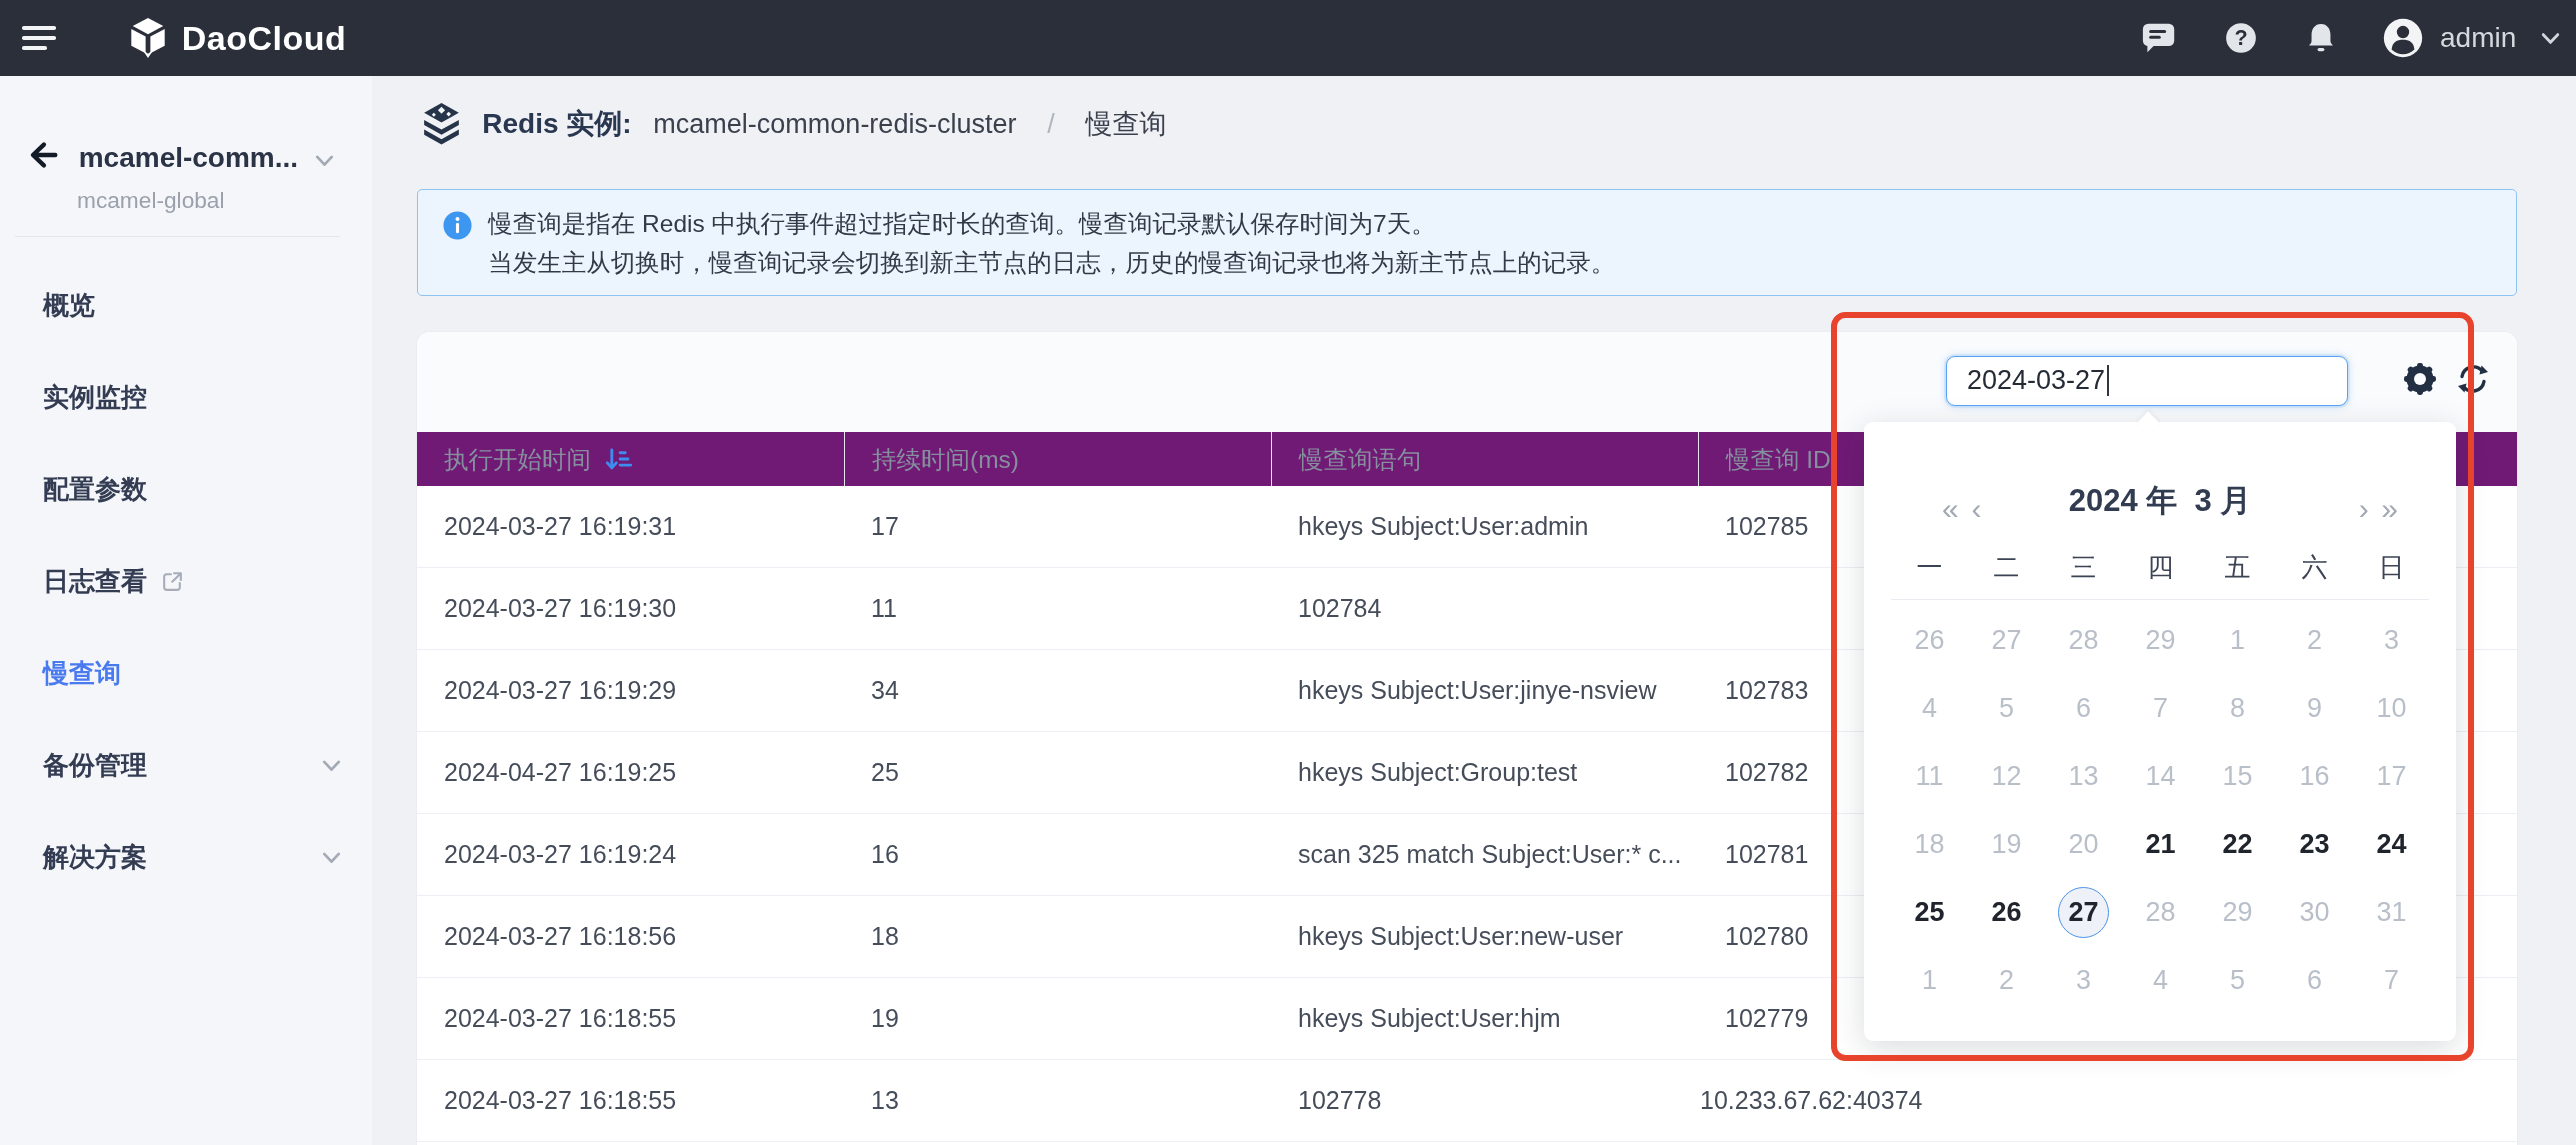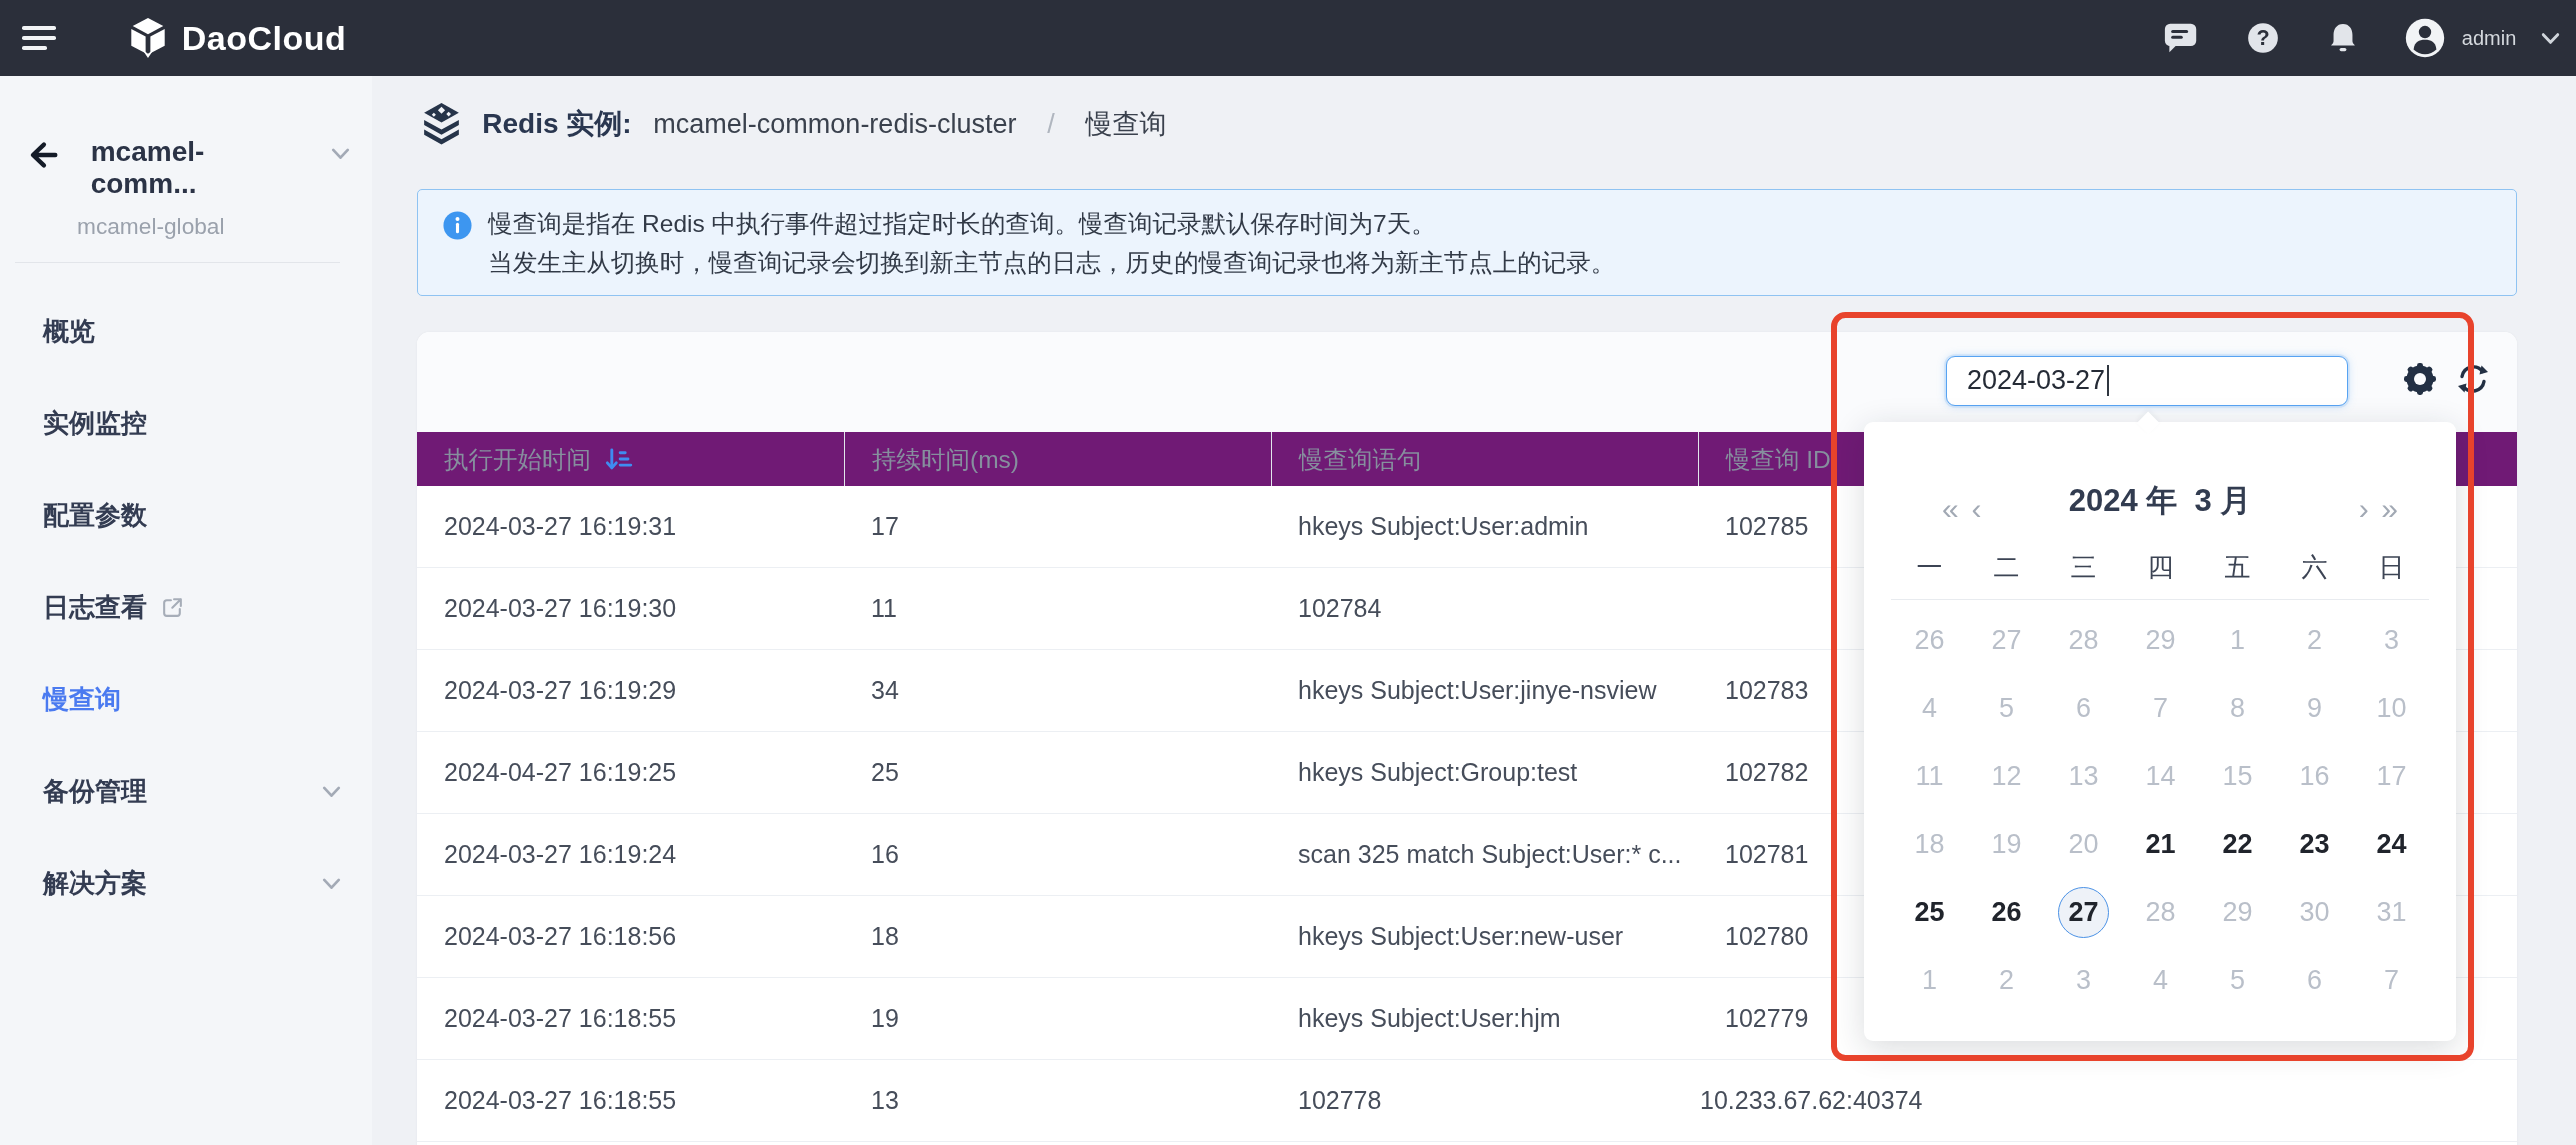--- a/index.html
+++ b/index.html
@@ -12,28 +12,28 @@
   .hamburger { width:36px; display:flex; flex-direction:column; gap:6.3px; cursor:pointer; margin-right:69px; }
   .hamburger span { display:block; height:3.6px; border-radius:1.8px; background:#f2f4f6; }
   .hamburger span:nth-child(1){ width:34px; }
   .hamburger span:nth-child(2){ width:34px; }
   .hamburger span:nth-child(3){ width:25px; }
   .brand { display:flex; align-items:center; gap:12.7px; }
   .brand-name { color:#ffffff; font-size:34px; font-weight:bold; letter-spacing:0.5px; }
   .nav-right { display:flex; align-items:center; }
   .nav-icon { display:flex; align-items:center; justify-content:center; cursor:pointer; }
   .gap-a{ margin-right:45px; } .gap-b{ margin-right:44px; } .gap-c{ margin-right:43px; }
-  .admin-name { color:#d5d9de; font-size:20px; margin:0 22px 0 16.3px; }
+  .admin-name { color:#d5d9de; font-size:28px; margin:0 22px 0 16.3px; }
 
   
   .shell { display:flex; height:1070px; }
 
   
   .sidebar { width:372px; flex:none; background:#f4f6f9; }
-  .side-head { display:flex; align-items:flex-start; padding:60px 18px 0 22.7px;gap:12px; }
+  .side-head { display:flex; align-items:flex-end; padding:60px 18px 0 22.7px; }
   .side-title { font-size:28px; font-weight:600; color:#2b3346; margin-left:18px; }
   .side-title-chev { margin-left:12.7px; margin-top:3.6px; }
   .side-sub { padding-left:77px; margin-top:12.7px; font-size:22.7px; color:#9aa1ac; }
   .side-divider { height:0.9px; background:#e2e5ea; margin:22px 32px 0 15.4px; }
   .menu { margin-top:22.7px; }
   .menu-item { height:92px; display:flex; align-items:center; padding:0 27px 0 43px; cursor:pointer; }
   .menu-label { font-size:26px; font-weight:600; color:#333c52; }
   .menu-item.active .menu-label { color:#4a7af0; }
   .menu-ext { margin-left:12.7px; display:flex; }
   .menu-chev { margin-left:auto; display:flex; }

